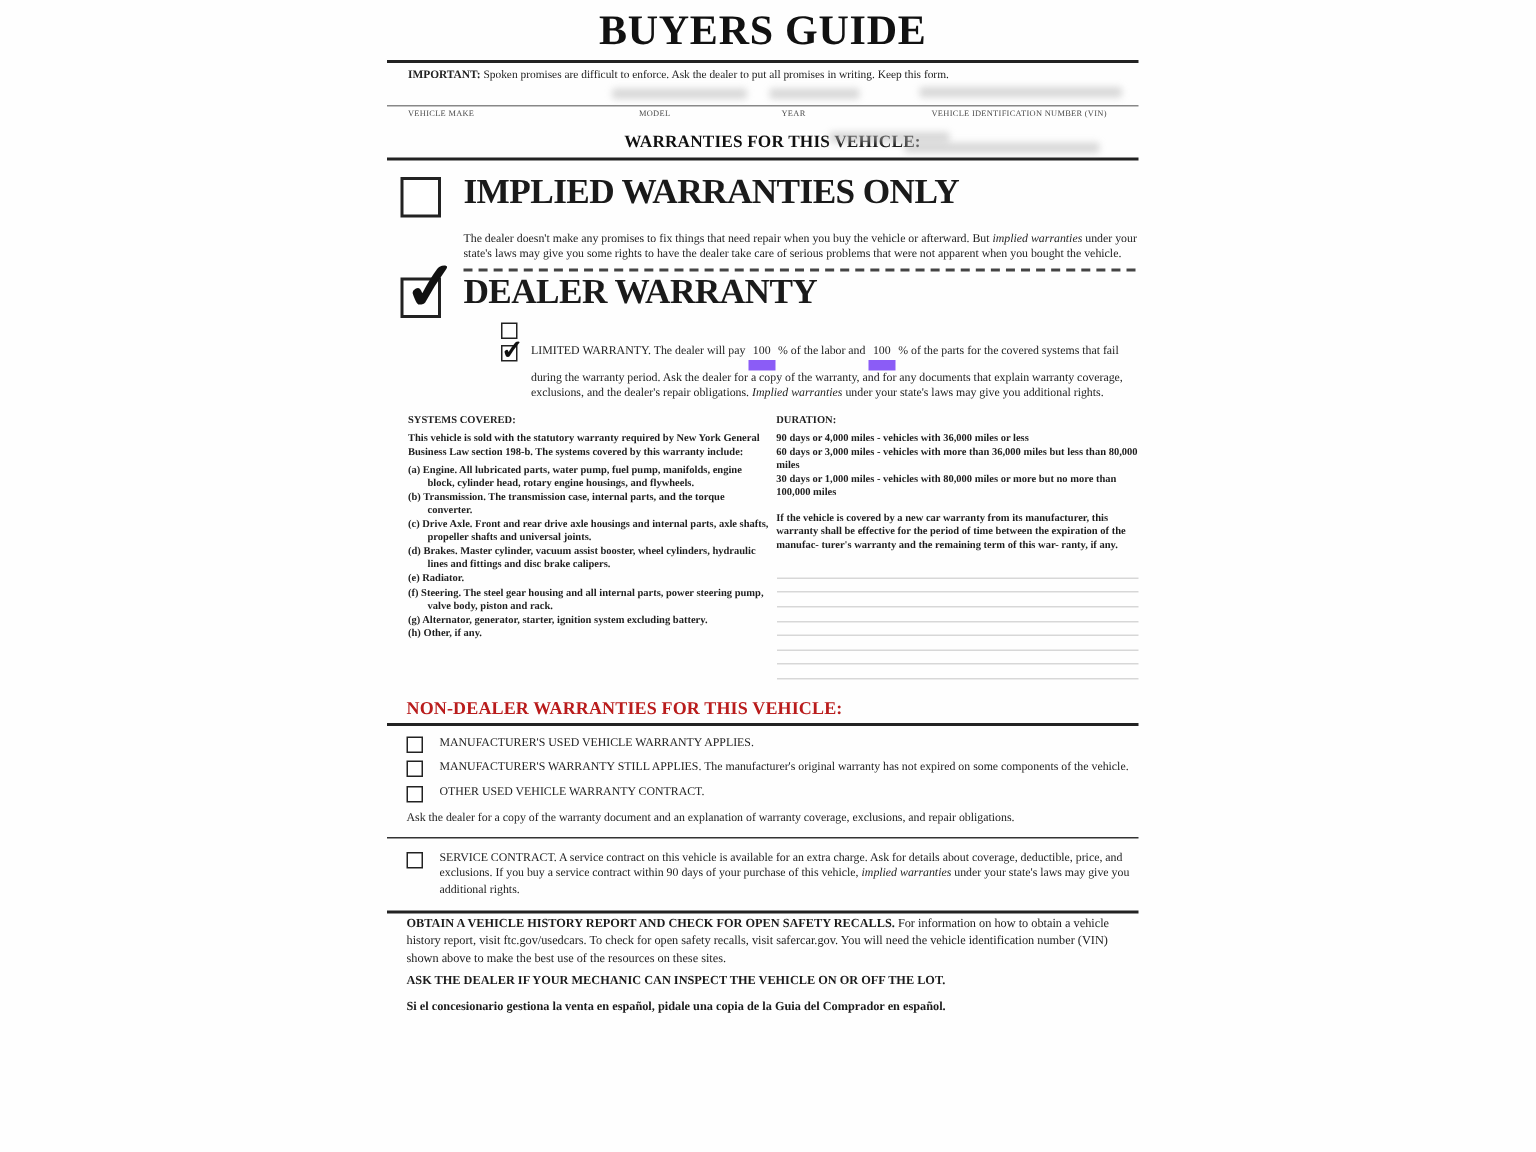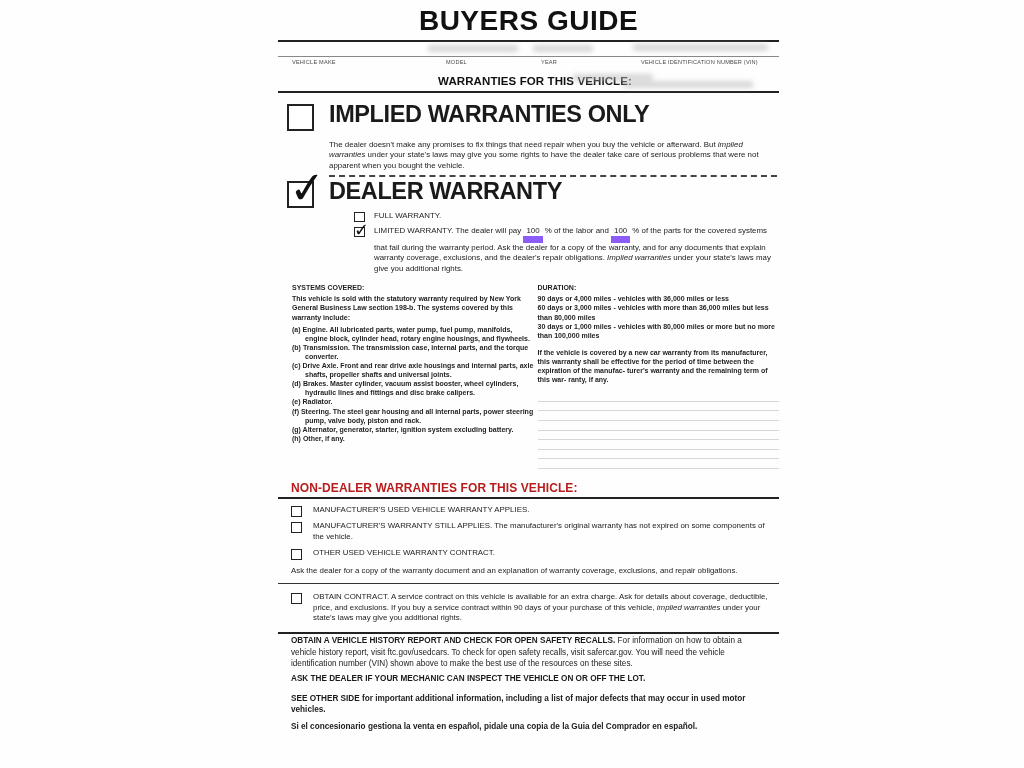--- a/index.html
+++ b/index.html
@@ -1,19 +1,19 @@
 <!DOCTYPE html>
 <html><head>
 <meta charset="utf-8">
 <style>
   * { margin:0; padding:0; box-sizing:border-box; }
   html,body { width:1024px; height:768px; background:#ffffff; overflow:hidden;
     font-family:"Liberation Sans","DejaVu Sans",sans-serif; color:#1c1c1c; }
   #page { position:relative; width:1024px; height:768px; background:#fefefe; }
-  #form { position:absolute; left:278px; top:2px; width:501px; }
+  #form { position:absolute; left:258px; top:2px; width:501px;font-family:Liberation Serif, serif; }
 
   .rule-thick { border:none; border-top:2.4px solid #222; margin:0; }
   .rule-med   { border:none; border-top:1.6px solid #333; margin:0; }
   .rule-thin  { border:none; border-top:1px solid #888; margin:0; }
 
   .title { text-align:center; font-weight:bold; font-size:28px; letter-spacing:0.5px; color:#111; padding:3px 0 3px 0; }
 
   .important-line { font-size:7.6px; padding:3px 0 2px 14px; color:#222; }
   .important-line b { font-weight:bold; }
 
@@ -65,20 +65,23 @@
 </head>
 <body>
 
 <div id="page">
   <div id="form">
 
     <div class="title">BUYERS GUIDE</div>
 
     <hr class="rule-thick">
 
+    <div class="important-line">
+      <b>IMPORTANT:</b><span>  Spoken promises are difficult to enforce.  Ask the dealer to put all promises in writing.  Keep this form.</span>
+    </div>
 
     <div class="values-row">
       <div class="smudge" style="left:150px; top:3px; width:90px;"></div>
       <div class="smudge" style="left:255px; top:3px; width:60px;"></div>
       <div class="smudge" style="left:355px; top:2px; width:135px;"></div>
     </div>
 
     <hr class="rule-thin">
 
     <div class="labels-row">
@@ -107,21 +110,20 @@
     <hr class="dashed-sep">
 
     <div class="big-option" style="margin-top:2px;">
       <div class="big-box">
         <span class="big-check">✓</span>
       </div>
       <div class="big-heading">DEALER WARRANTY</div>
 
       <div class="sub-option" style="margin-top:7px;">
         <div class="sub-box"></div>
-        <div class="sub-text">FULL WARRANTY.</div>
       </div>
 
       <div class="sub-option">
         <div class="sub-box">
           <span class="sub-check">✓</span>
         </div>
         <div class="sub-text">
           <span>LIMITED WARRANTY.</span><span>  The dealer will pay </span><span class="pct">100</span><span> % of the labor and </span><span class="pct">100</span><span> % of the parts for the covered systems that fail during the warranty period.  Ask the dealer for a copy of the warranty, and for any documents that explain warranty coverage, exclusions, and the dealer's repair obligations.  </span><span class="i">Implied warranties</span><span> under your state's laws may give you additional rights.</span>
         </div>
       </div>
@@ -175,27 +177,26 @@
       <div class="ci-text">OTHER USED VEHICLE WARRANTY CONTRACT.</div>
     </div>
 
     <div class="plain-par">Ask the dealer for a copy of the warranty document and an explanation of warranty coverage, exclusions, and repair obligations.</div>
 
     <hr class="rule-med" style="margin-top:7px;">
 
     <div class="check-item" style="margin-top:8px;">
       <div class="ci-box"></div>
       <div class="ci-text">
-        <span>OBTAIN CONTRACT.</span><span>  A service contract on this vehicle is available for an extra charge.  Ask for details about coverage, deductible, price, and exclusions.  If you buy a service contract within 90 days of your purchase of this vehicle, </span><span class="i">implied warranties</span><span> under your state's laws may give you additional rights.</span>
+        <span>SERVICE CONTRACT.</span><span>  A service contract on this vehicle is available for an extra charge.  Ask for details about coverage, deductible, price, and exclusions.  If you buy a service contract within 90 days of your purchase of this vehicle, </span><span class="i">implied warranties</span><span> under your state's laws may give you additional rights.</span>
       </div>
     </div>
 
     <hr class="rule-thick" style="margin-top:9px;">
 
     <div class="footer-par" style="margin-top:1px;">
       <b>OBTAIN A VEHICLE HISTORY REPORT AND CHECK FOR OPEN SAFETY RECALLS.</b><span>  For information on how to obtain a vehicle history report, visit ftc.gov/usedcars.  To check for open safety recalls, visit safercar.gov. You will need the vehicle identification number (VIN) shown above to make the best use of the resources on these sites.</span>
     </div>
     <div class="footer-par b" style="margin-top:4px;">ASK THE DEALER IF YOUR MECHANIC CAN INSPECT THE VEHICLE ON OR OFF THE LOT.</div>
-    <div class="footer-par b" style="margin-top:8px;">SEE OTHER SIDE for important additional information, including a list of major defects that may occur in used motor vehicles.</div>
     <div class="footer-par b" style="margin-top:6px;">Si el concesionario gestiona la venta en español, pidale una copia de la Guia del Comprador en español.</div>
 
   </div>
 </div>
 
 </body></html>

